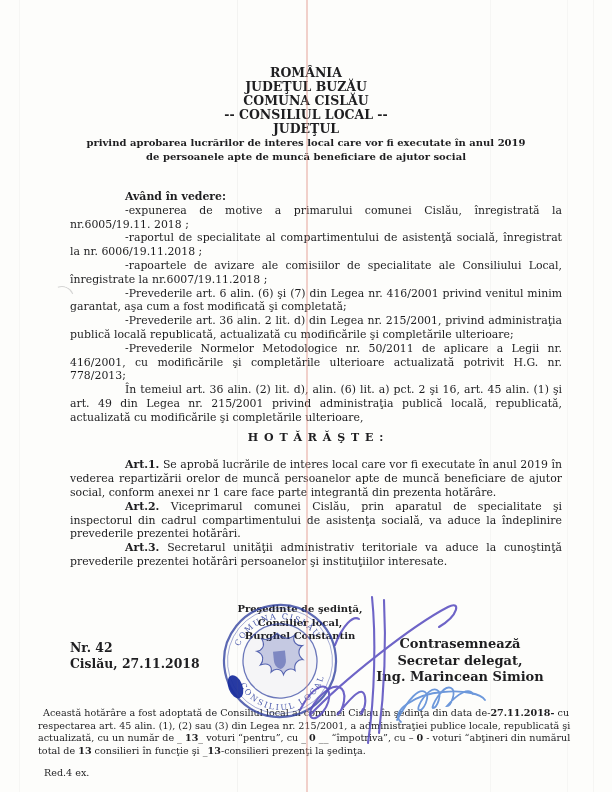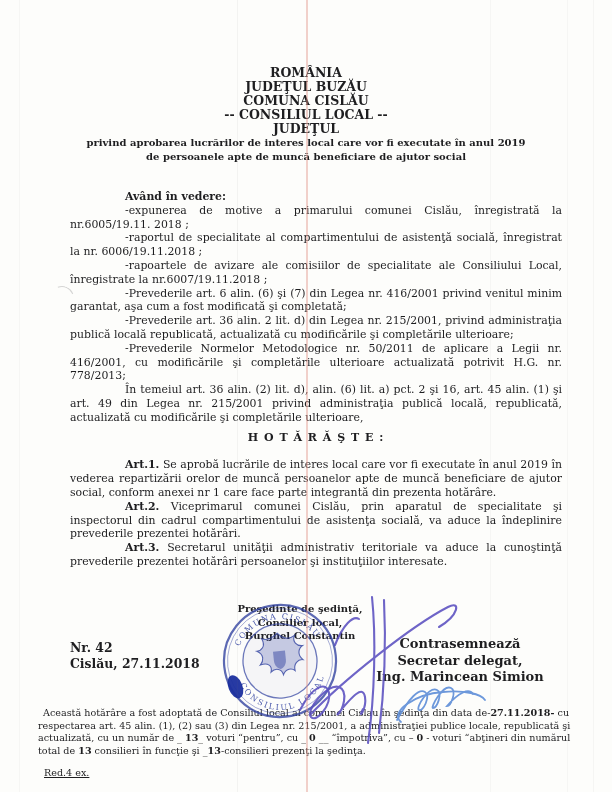--- a/index.html
+++ b/index.html
@@ -29,21 +29,21 @@
     font-size:12.4px; line-height:16px; z-index:2; }
   .sig-countersign { position:absolute; top:636px; left:362px; width:196px;
     text-align:center; font-weight:bold; font-size:13px; line-height:16.5px; z-index:2; }
   .stamp-svg { position:absolute; left:218px; top:599px; z-index:3; }
   .sig1-svg { position:absolute; left:283px; top:585px; z-index:4; }
   .sig2-svg { position:absolute; left:385px; top:678px; z-index:4; }
   
   .foot-wrap { position:absolute; top:707px; left:38px; width:541px;
     font-size:9.6px; line-height:12.6px; z-index:2; }
   .foot-wrap .para { text-indent:5px; }
-  .edition { position:absolute; top:767px; left:44px; font-size:9.6px; z-index:2;text-decoration:underline; }
+  .edition { position:absolute; top:767px; left:44px; font-size:9.6px; z-index:2; }
   
   .artifact { position:absolute; pointer-events:none; z-index:6; }
   .fold-pink { left:306px; top:0; width:2px; height:792px; background:rgba(224,146,134,0.42); }
   .streak1 { left:237px; top:0; width:1px; height:792px; background:rgba(120,120,120,0.07); }
   .streak2 { left:490px; top:0; width:1px; height:792px; background:rgba(120,120,120,0.05); }
   .streak3 { left:567px; top:0; width:1px; height:792px; background:rgba(120,120,120,0.05); }
   .streak4 { left:593px; top:0; width:1px; height:792px; background:rgba(120,120,120,0.06); }
   .streak5 { left:19px;  top:0; width:1px; height:792px; background:rgba(120,120,120,0.05); }
   .pencil-arc { left:50px; top:286px; width:22px; height:22px; border-radius:50%;
     border:1.4px solid transparent; border-top-color:rgba(140,140,140,0.35);

